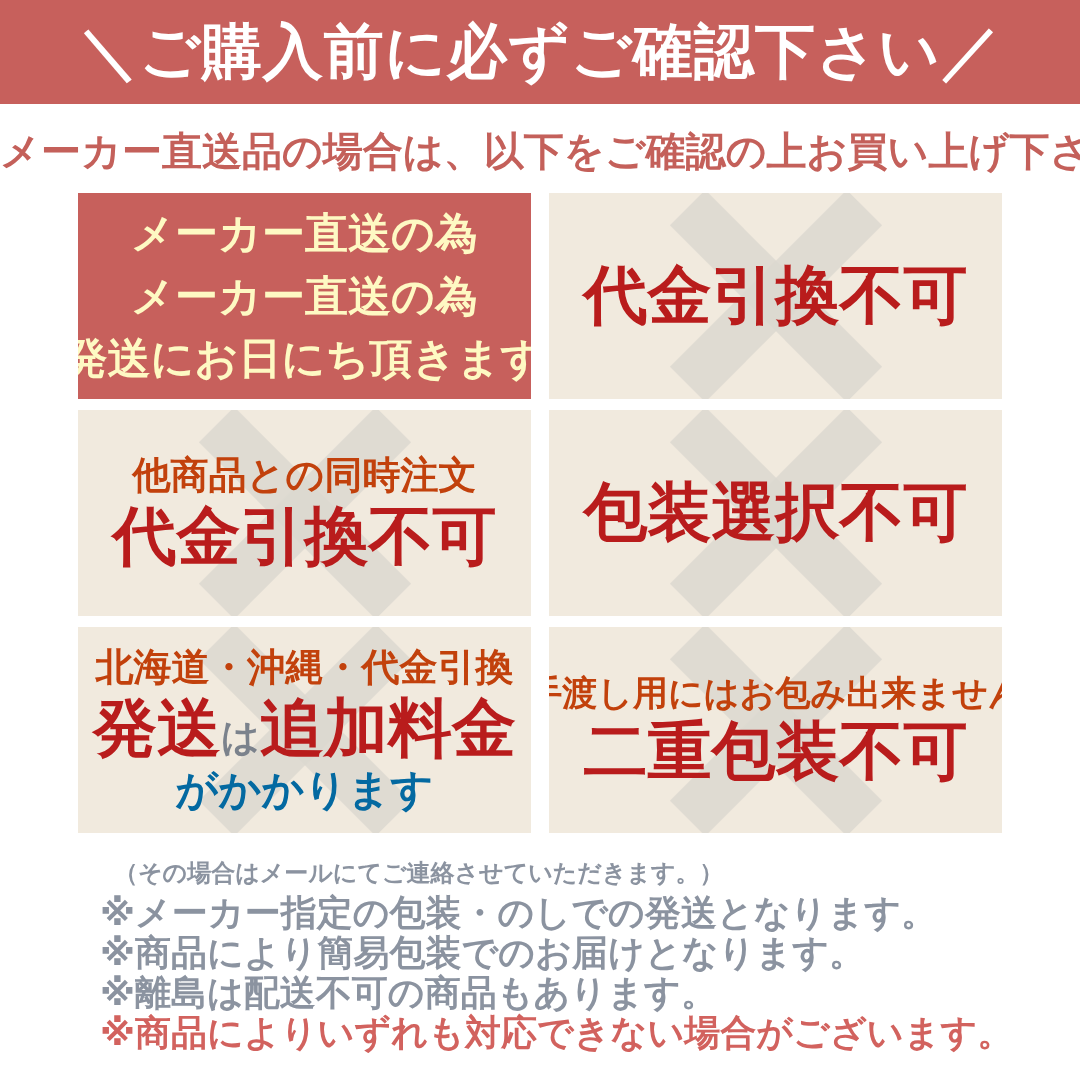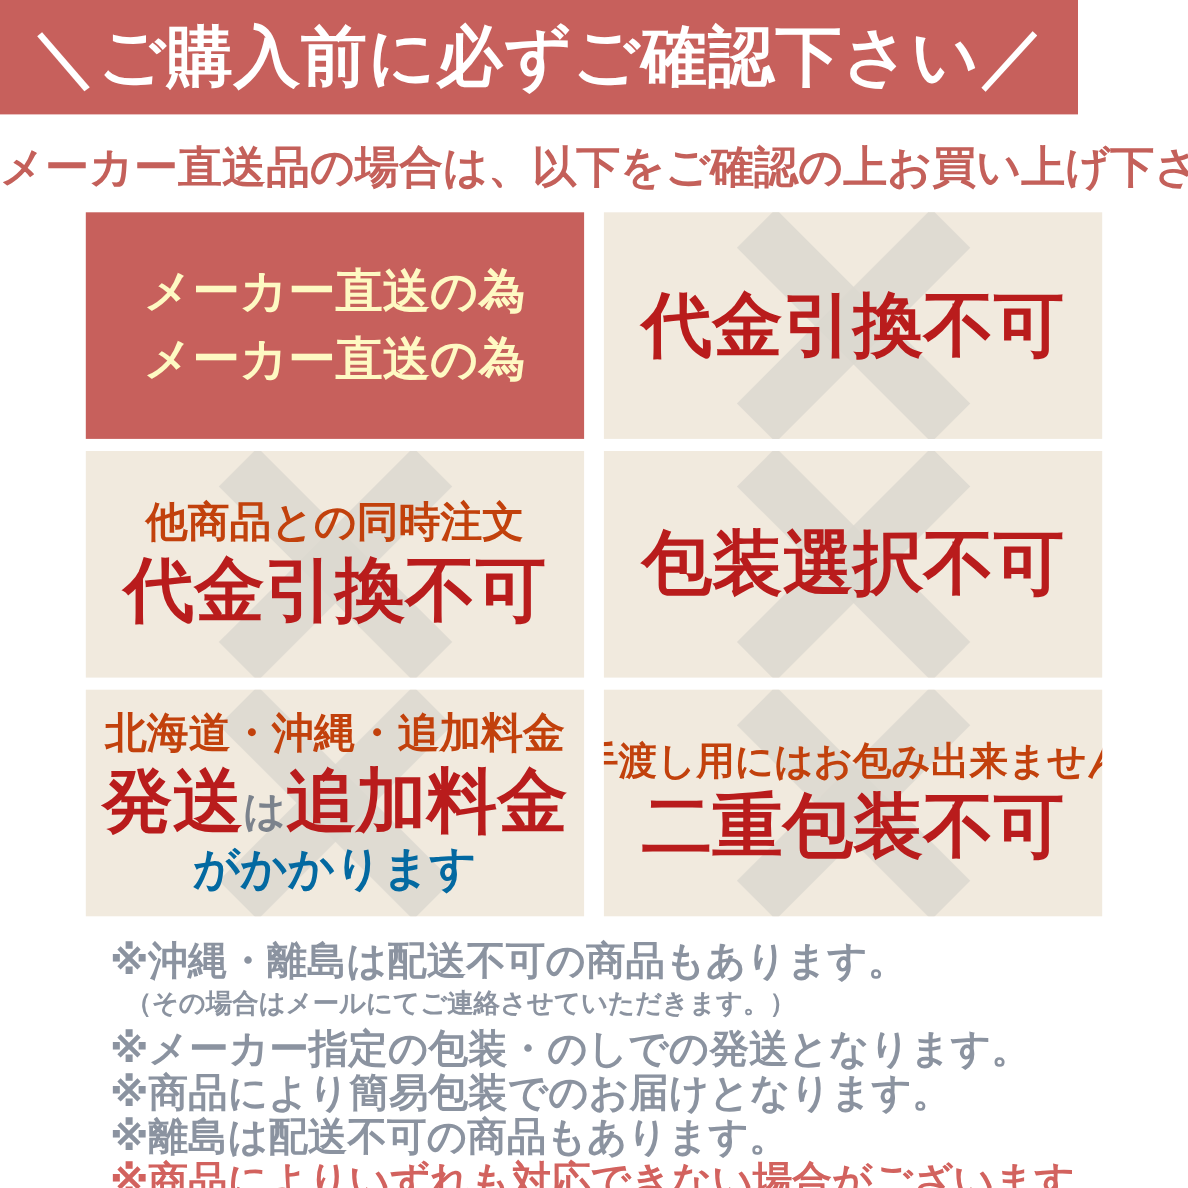--- a/index.html
+++ b/index.html
@@ -1,21 +1,21 @@
 <!DOCTYPE html>
 <html><head>
 <meta charset="utf-8">
 <style>
   * { margin: 0; padding: 0; box-sizing: border-box; }
   html, body { width: 1080px; height: 1080px; background: #ffffff; overflow: hidden; }
   body { font-family: "Liberation Sans", "DejaVu Sans", sans-serif; }
 
   
   .header-band {
-    width: 980px; height: 104px;
+    width: 1080px; height: 104px;
     background: #c7605c;
     display: flex; align-items: center; justify-content: center;
   }
   .header-band .title {
     color: #ffffff; font-size: 60px; font-weight: 700; letter-spacing: 1px;
     white-space: nowrap;
   }
 
   
   .subtitle {
@@ -84,20 +84,21 @@
 </div>
 
 <div class="subtitle">メーカー直送品の場合は、以下をご確認の上お買い上げ下さい。</div>
 
 <div class="grid">
 
   <div class="cell highlight">
     <div class="content">
       <div class="white-line">メーカー直送の為</div>
       <div class="white-line">メーカー直送の為</div>
+      <div class="white-line">発送にお日にち頂きます</div>
     </div>
   </div>
 
   <div class="cell">
     <div class="x-mark"></div>
     <div class="content">
       <div class="big-line"><span class="big-red">代金引換</span><span class="big-gray">不可</span></div>
     </div>
   </div>
 
@@ -112,36 +113,35 @@
   <div class="cell">
     <div class="x-mark"></div>
     <div class="content">
       <div class="big-line"><span class="big-red">包装選択</span><span class="big-gray">不可</span></div>
     </div>
   </div>
 
   <div class="cell">
     <div class="x-mark"></div>
     <div class="content">
-      <div class="note-red">北海道・沖縄・追加料金</div>
+      <div class="note-red">北海道・沖縄・代金引換</div>
       <div class="big-line"><span class="big-red">発送</span><span class="mid-gray">は</span><span class="big-red">追加料金</span></div>
       <div class="tail-gray">がかかります</div>
     </div>
   </div>
 
   <div class="cell">
     <div class="x-mark"></div>
     <div class="content">
       <div class="note-red note-small">手渡し用にはお包み出来ません</div>
       <div class="big-line"><span class="big-red">二重包装</span><span class="big-gray">不可</span></div>
     </div>
   </div>
 
 </div>
 
 <div class="footnotes">
-  <div class="footnote">※沖縄・離島は配送不可の商品もあります。</div>
   <div class="footnote sub">（その場合はメールにてご連絡させていただきます。）</div>
   <div class="footnote">※メーカー指定の包装・のしでの発送となります。</div>
   <div class="footnote">※商品により簡易包装でのお届けとなります。</div>
   <div class="footnote">※離島は配送不可の商品もあります。</div>
   <div class="footnote red">※商品によりいずれも対応できない場合がございます。</div>
 </div>
 
 </body></html>

